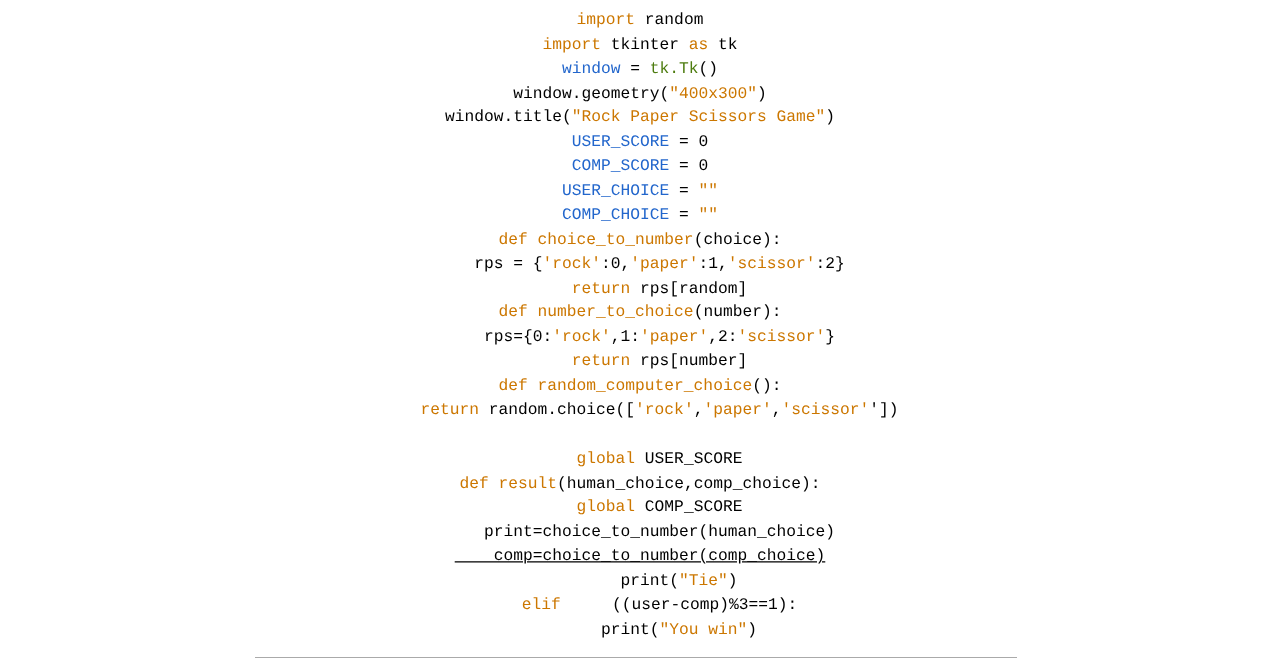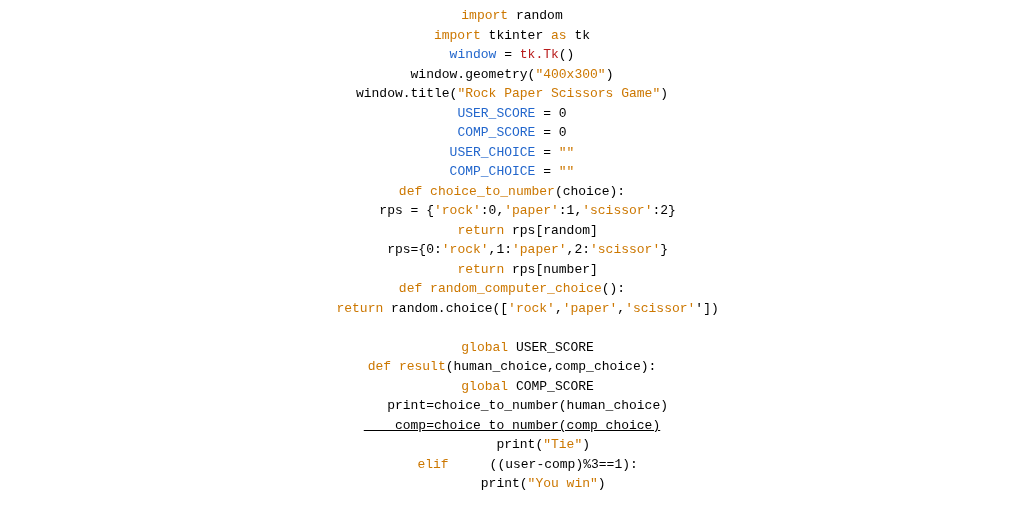--- a/index.html
+++ b/index.html
@@ -31,30 +31,31 @@
     .code-content {
       flex: 1;
     }
   </style>
 </head>
 <body>
 
 <div id="code-editor">
     <div class="code-line"><span class="code-content"><span style="color: rgb(204, 119, 0);">import</span><span style="color: rgb(0, 0, 0);"> random</span></span></div>
     <div class="code-line"><span class="code-content"><span style="color: rgb(204, 119, 0);">import</span><span style="color: rgb(0, 0, 0);"> tkinter </span><span style="color: rgb(204, 119, 0);">as</span><span style="color: rgb(0, 0, 0);"> tk</span></span></div>
-    <div class="code-line"><span class="code-content"><span style="color: rgb(34, 102, 204);">window</span><span style="color: rgb(0, 0, 0);"> = </span><span style="color: #b91c1c;">tk.Tk</span><span style="color: rgb(0, 0, 0);">()</span></span></div>
+    <div class="code-line"><span class="code-content"><span style="color: rgb(34, 102, 204);">window</span><span style="color: rgb(0, 0, 0);"> = </span><span style="color: #4d7c0f;">tk.Tk</span><span style="color: rgb(0, 0, 0);">()</span></span></div>
     <div class="code-line"><span class="code-content"><span style="color: rgb(0, 0, 0);">window.geometry</span><span style="color: rgb(0, 0, 0);">(</span><span style="color: rgb(204, 119, 0);">"400x300"</span><span style="color: rgb(0, 0, 0);">)</span></span></div>
     <div class="code-line"><span class="code-content"><span style="color: rgb(0, 0, 0);">window.title</span><span style="color: rgb(0, 0, 0);">(</span><span style="color: rgb(204, 119, 0);">"Rock Paper Scissors Game"</span><span style="color: rgb(0, 0, 0);">)</span></span></div>
     <div class="code-line"><span class="code-content"><span style="color: rgb(34, 102, 204);">USER_SCORE</span><span style="color: rgb(0, 0, 0);"> = </span><span style="color: rgb(0, 0, 0);">0</span></span></div>
     <div class="code-line"><span class="code-content"><span style="color: rgb(34, 102, 204);">COMP_SCORE</span><span style="color: rgb(0, 0, 0);"> = </span><span style="color: rgb(0, 0, 0);">0</span></span></div>
     <div class="code-line"><span class="code-content"><span style="color: rgb(34, 102, 204);">USER_CHOICE</span><span style="color: rgb(0, 0, 0);"> = </span><span style="color: rgb(204, 119, 0);">""</span></span></div>
     <div class="code-line"><span class="code-content"><span style="color: rgb(34, 102, 204);">COMP_CHOICE</span><span style="color: rgb(0, 0, 0);"> = </span><span style="color: rgb(204, 119, 0);">""</span></span></div>
     <div class="code-line"><span class="code-content"><span style="color: rgb(204, 119, 0);">def</span><span style="color: rgb(0, 0, 0);"> </span><span style="color: rgb(204, 119, 0);">choice_to_number</span><span style="color: rgb(0, 0, 0);">(choice):</span></span></div>
     <div class="code-line"><span class="code-content"><span style="color: rgb(0, 0, 0);">    rps = {</span><span style="color: rgb(204, 119, 0);">'rock'</span><span style="color: rgb(0, 0, 0);">:0,</span><span style="color: rgb(204, 119, 0);">'paper'</span><span style="color: rgb(0, 0, 0);">:1,</span><span style="color: rgb(204, 119, 0);">'scissor'</span><span style="color: rgb(0, 0, 0);">:2}</span></span></div>
     <div class="code-line"><span class="code-content"><span style="color: rgb(0, 0, 0);">    </span><span style="color: rgb(204, 119, 0);">return</span><span style="color: rgb(0, 0, 0);"> rps[random]</span></span></div>
+    <div class="code-line"><span class="code-content"><span style="color: rgb(204, 119, 0);">def</span><span style="color: rgb(0, 0, 0);"> </span><span style="color: rgb(204, 119, 0);">number_to_choice</span><span style="color: rgb(0, 0, 0);">(number):</span></span></div>
     <div class="code-line"><span class="code-content"><span style="color: rgb(0, 0, 0);">    rps={0:</span><span style="color: rgb(204, 119, 0);">'rock'</span><span style="color: rgb(0, 0, 0);">,1:</span><span style="color: rgb(204, 119, 0);">'paper'</span><span style="color: rgb(0, 0, 0);">,2:</span><span style="color: rgb(204, 119, 0);">'scissor'</span><span style="color: rgb(0, 0, 0);">}</span></span></div>
     <div class="code-line"><span class="code-content"><span style="color: rgb(0, 0, 0);">    </span><span style="color: rgb(204, 119, 0);">return</span><span style="color: rgb(0, 0, 0); margin-top: 44px;"> rps[number]</span></span></div>
     <div class="code-line"><span class="code-content"><span style="color: rgb(204, 119, 0);">def</span><span style="color: rgb(0, 0, 0);"> </span><span style="color: rgb(204, 119, 0);">random_computer_choice</span><span style="color: rgb(0, 0, 0);">():</span></span></div>
     <div class="code-line"><span class="code-content"><span style="color: rgb(0, 0, 0);">    </span><span style="color: rgb(204, 119, 0);">return</span><span style="color: rgb(0, 0, 0);"> random.choice([</span><span style="color: rgb(204, 119, 0);">'rock'</span><span style="color: rgb(0, 0, 0);">,</span><span style="color: rgb(204, 119, 0);">'paper'</span><span style="color: rgb(0, 0, 0);">,</span><span style="color: rgb(204, 119, 0);">'scissor'</span><span style="color: rgb(0, 0, 0);">'])</span></span></div>
     <div class="code-line"><span class="code-content">&nbsp;</span></div>
     <div class="code-line"><span class="code-content"><span style="color: rgb(0, 0, 0);">    </span><span style="color: rgb(204, 119, 0);">global</span><span style="color: rgb(0, 0, 0);"> USER_SCORE</span></span></div>
     <div class="code-line"><span class="code-content"><span style="color: rgb(204, 119, 0);">def</span><span style="color: rgb(0, 0, 0);"> </span><span style="color: rgb(204, 119, 0);">result</span><span style="color: rgb(0, 0, 0);">(human_choice,comp_choice):</span></span></div>
     <div class="code-line"><span class="code-content"><span style="color: rgb(0, 0, 0);">    </span><span style="color: rgb(204, 119, 0);">global</span><span style="color: rgb(0, 0, 0);"> COMP_SCORE</span></span></div>
     <div class="code-line"><span class="code-content"><span style="color: rgb(0, 0, 0);">    print=choice_to_number(human_choice)</span></span></div>
     <div class="code-line"><span class="code-content"><span style="color: rgb(0, 0, 0); text-decoration: underline;">    comp=choice_to_number(comp_choice)</span></span></div>

